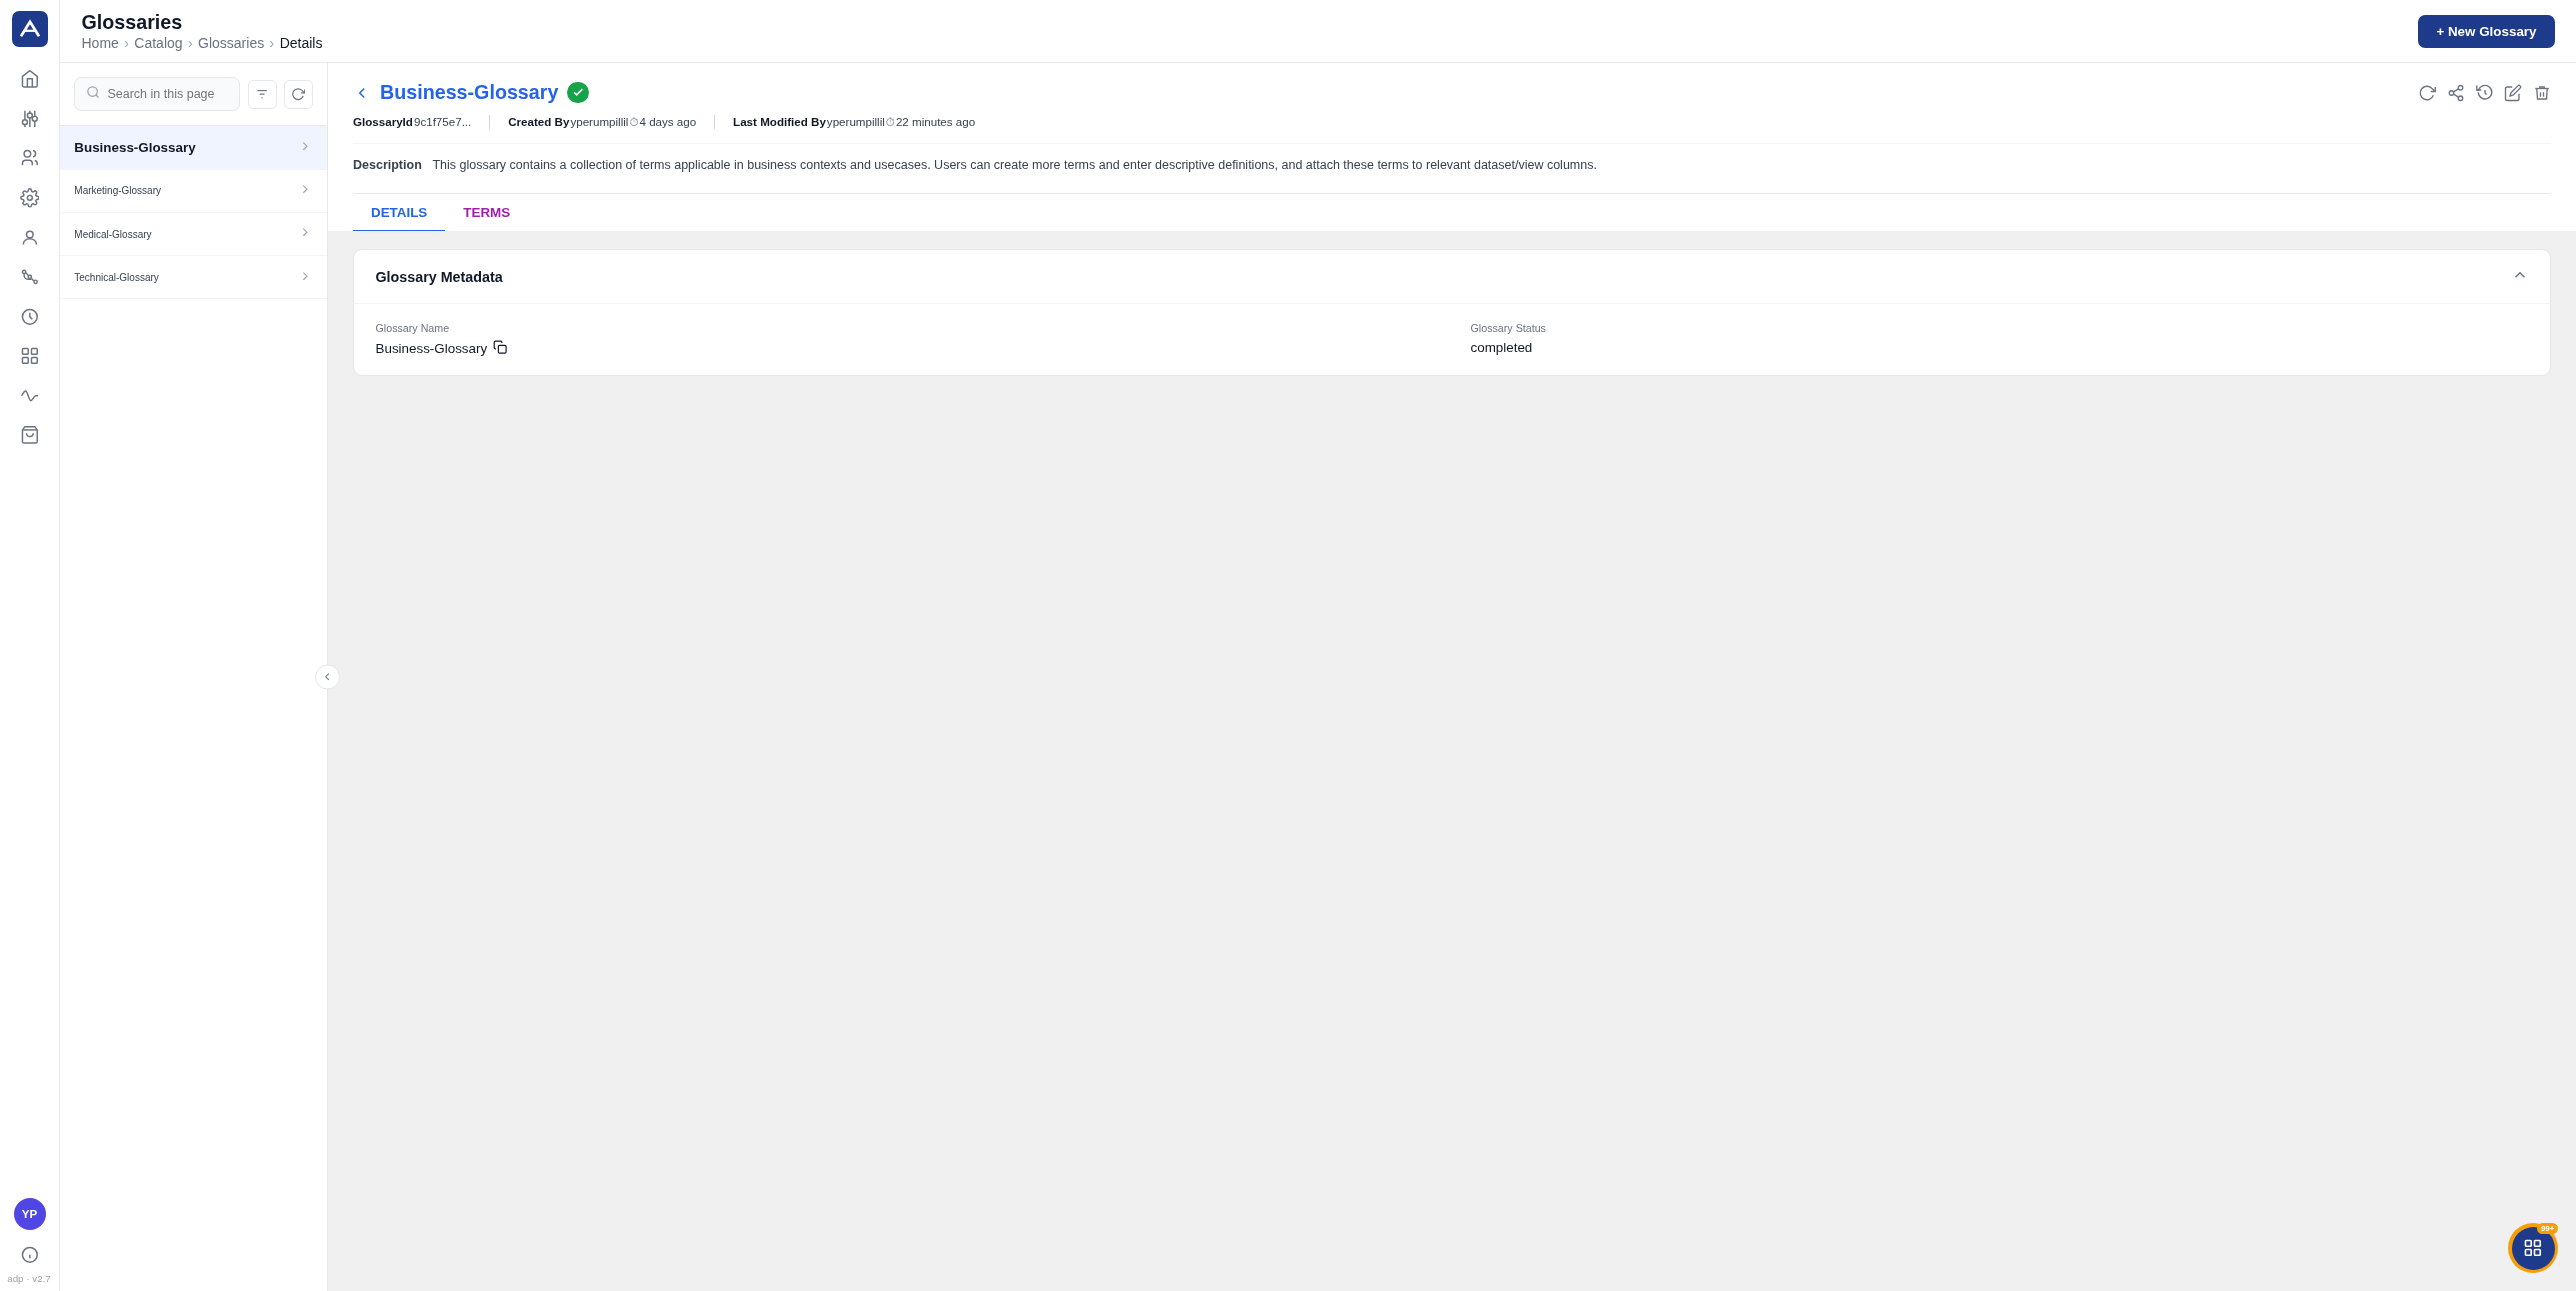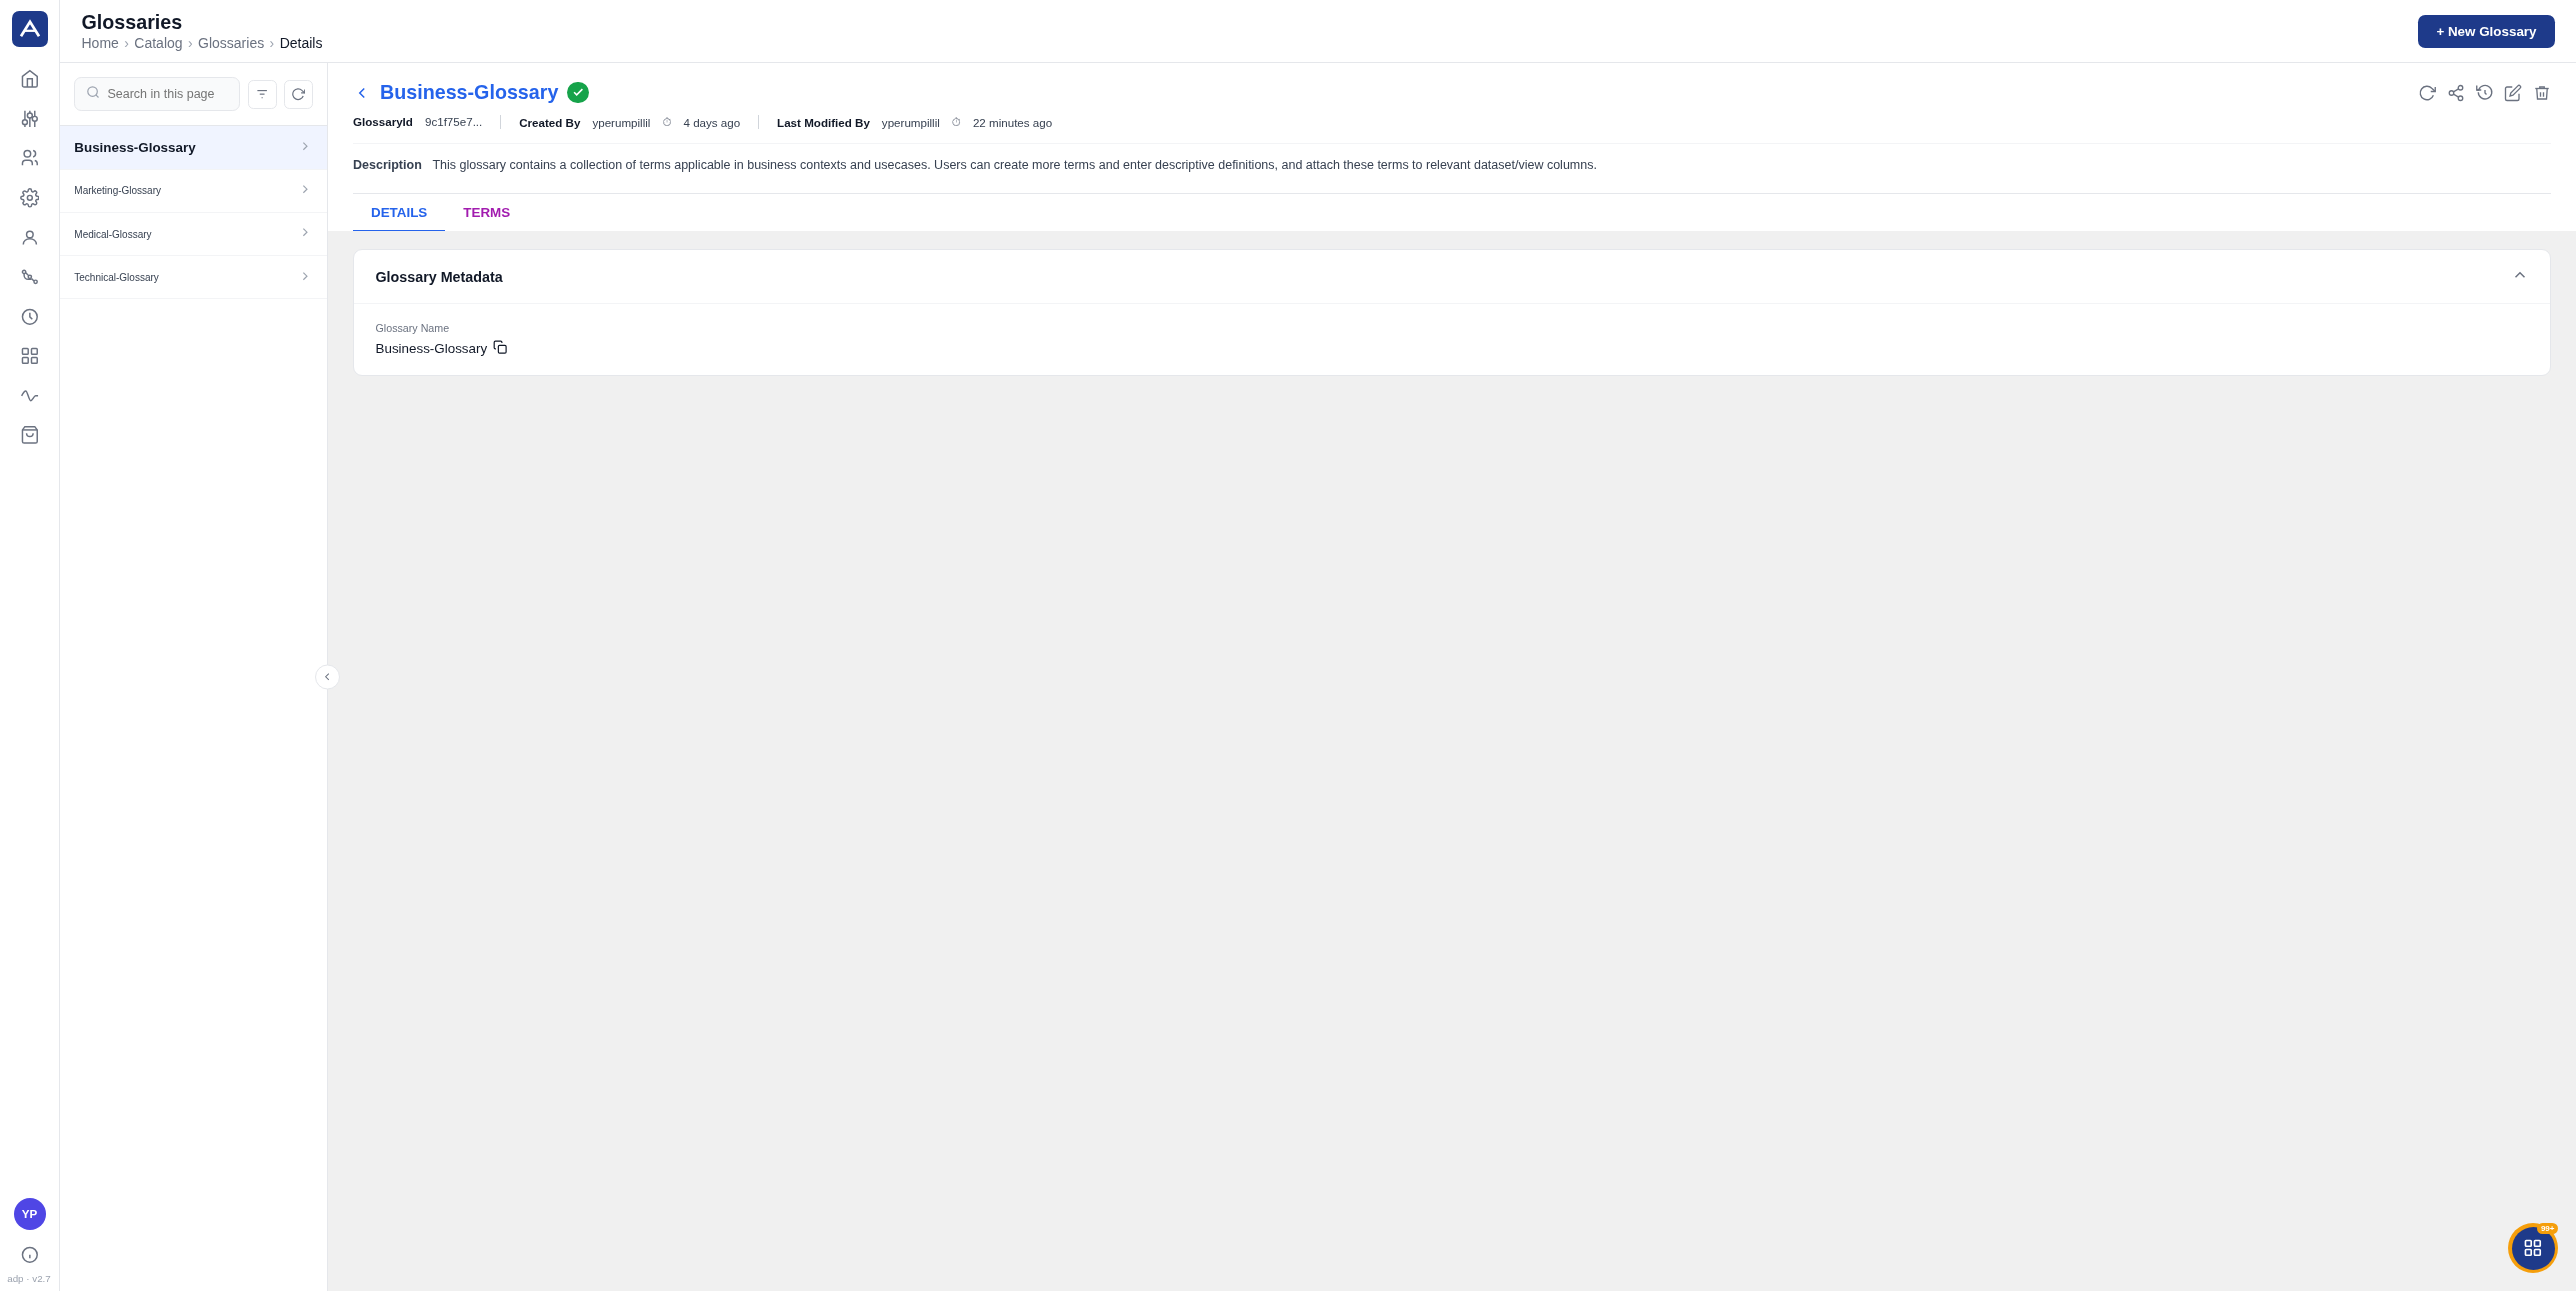--- a/index.html
+++ b/index.html
@@ -54,21 +54,21 @@
     .detail-header { background: #fff; padding: 18px 25px 0; }
     .detail-title-row { display: flex; align-items: center; justify-content: space-between; margin-bottom: 10.7px; }
     .detail-title-left { display: flex; align-items: center; gap: 9px; }
     .back-btn { color: #2563eb; cursor: pointer; display: flex; align-items: center; }
     .glossary-title { font-size: 19.7px; font-weight: 700; color: #2563eb; }
     .status-badge { width: 21.5px; height: 21.5px; border-radius: 50%; background: #16a34a; display: flex; align-items: center; justify-content: center; }
     .detail-actions { display: flex; gap: 10.7px; color: #6b7280; }
     .detail-action-icon { cursor: pointer; display: flex; align-items: center; }
 
     .detail-meta { display: flex; align-items: center; gap: 0; font-size: 11.6px; color: #374151; margin-bottom: 14.3px; flex-wrap: wrap; }
-    .meta-item { display: flex; align-items: flex-end; gap: 12px; padding-right: 18px; }
+    .meta-item { display: flex; align-items: center; gap: 1px; padding-right: 18px; }
     .meta-sep { width: 0.9px; height: 14.3px; background: #d1d5db; margin-right: 18px; }
     .meta-label { font-weight: 600; color: #111827; }
     .meta-clock { color: #6b7280; }
 
     .detail-description { display: flex; gap: 10.7px; font-size: 12.5px; color: #374151; padding: 10.7px 0 18px; border-top: 0.9px solid #f3f4f6; line-height: 1.6; }
     .desc-label { font-weight: 700; color: #374151; flex-shrink: 0; text-align: right; }
 
     .tabs { display: flex; gap: 0; border-top: 0.9px solid #e5e7eb; }
     .tab { padding: 10.7px 18px; font-size: 13.4px; font-weight: 600; cursor: pointer; color: #a21caf; border-bottom: 1.8px solid transparent; }
     .tab.active { color: #2563eb; border-bottom: 1.8px solid #2563eb; }
@@ -384,20 +384,24 @@
                 <div class="metadata-field-value">
                   <span>Business-Glossary</span>
                   <span>
                     <svg width="14.3" height="14.3" viewBox="0 0 24 24" fill="none" stroke="currentColor" stroke-width="2">
                         <rect x="9" y="9" width="13" height="13" rx="2"></rect>
                         <path d="M5 15H4a2 2 0 01-2-2V4a2 2 0 012-2h9a2 2 0 012 2v1"></path>
                       </svg>
                   </span>
                 </div>
               </div>
+              <div>
+                <div class="metadata-field-label">Glossary Status</div>
+                <div class="metadata-field-value">completed</div>
+              </div>
             </div>
           </div>
         </div>
       </div>
     </div>
   </div>
 </div>
 
 <div class="bottom-badge">
   <div class="badge-inner">

